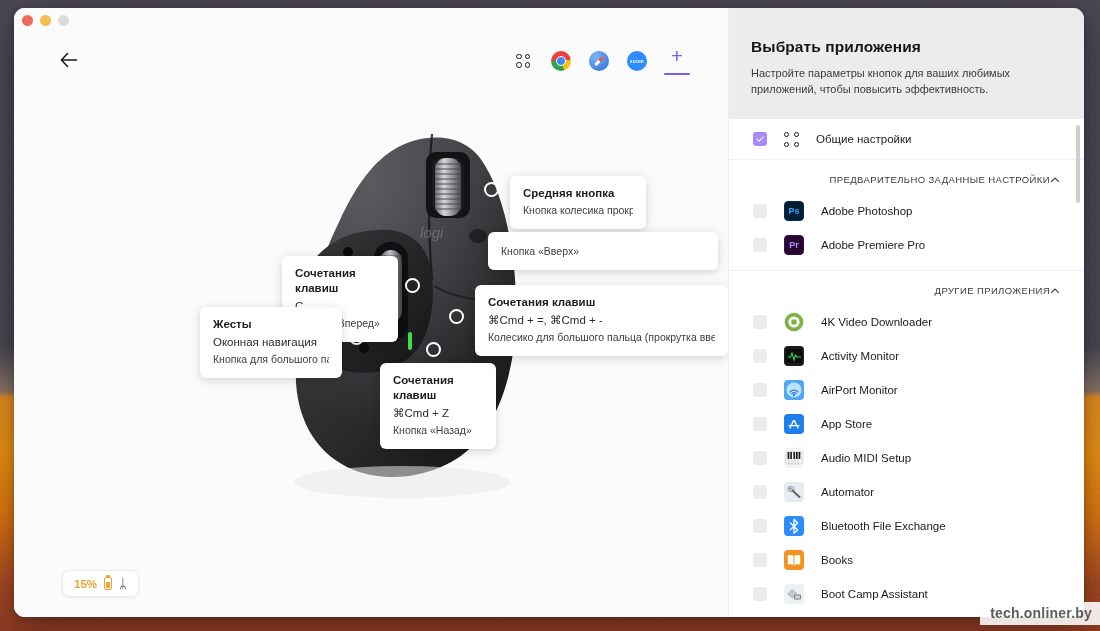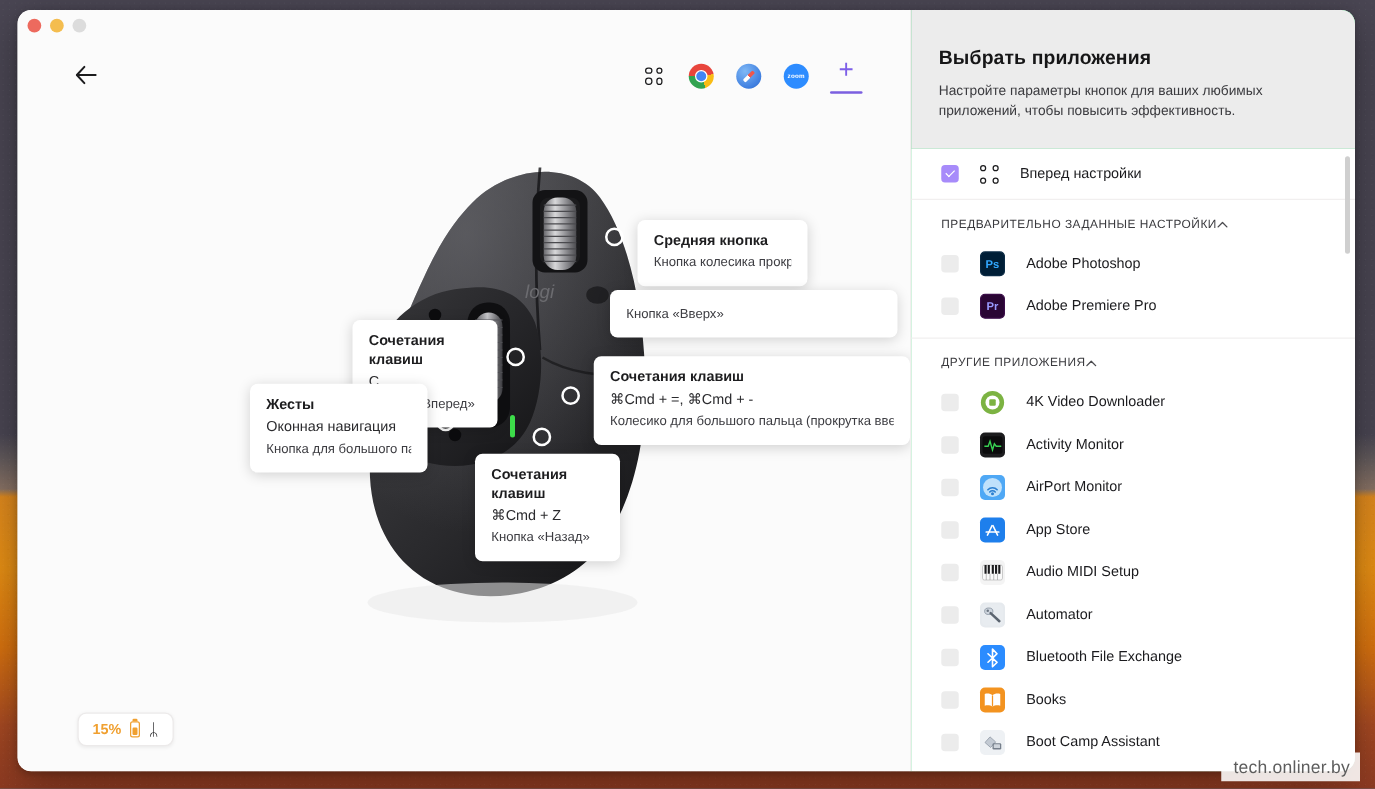--- a/index.html
+++ b/index.html
@@ -201,42 +201,42 @@
   .app-ico {
     width: 20px; height: 20px; margin-left: 17px; flex: 0 0 20px;
     border-radius: 4px; overflow:hidden;
     display:flex; align-items:center; justify-content:center;
     font-size: 9px; font-weight: bold;
   }
   .row-label {
     margin-left: 17px; font-size: 11.5px; color: #1b1b1e; white-space: nowrap;
   }
   .section-head {
-    display:flex; align-items:center; justify-content: flex-start;
+    display:flex; align-items:center; justify-content: flex-end;
     padding: 14px 24px 9px 24px;
     border-top: 1px solid #f1efef;
     cursor: pointer;
   }
   .section-head:first-child { border-top: none; }
   .section-title { font-size: 9.5px; color: #3a3a3e; letter-spacing: .4px; }
   .chev { width: 10px; height: 10px; }
 
   .grid-dots-sm { width: 15px; height: 15px; position: relative; margin-left: 17px; flex:0 0 15px;}
   .grid-dots-sm i { position:absolute; width:5px; height:5px; border:1.2px solid #1c1c1e; border-radius:50%; }
   .grid-dots-sm i:nth-child(1){left:0;top:0;} .grid-dots-sm i:nth-child(2){right:0;top:0;}
   .grid-dots-sm i:nth-child(3){left:0;bottom:0;} .grid-dots-sm i:nth-child(4){right:0;bottom:0;}
 
   #scrollbar-track { position:absolute; right:4px; top:6px; width:4px; bottom:6px; }
   #scrollbar-thumb { position:absolute; top:0; left:0; width:4px; height:78px;
     background:#cfcfcf; border-radius:2px; cursor: pointer; }
 
   #watermark {
-    position: absolute; right: 12px; bottom: 6px;
+    position: absolute; right: 0px; bottom: 6px;
     background: rgba(255,255,255,.88);
-    color: #5d5d5d; font-size: 14px; font-weight: normal;
+    color: #5d5d5d; font-size: 14px; font-weight: bold;
     padding: 3px 8px 4px 10px;
     letter-spacing: .2px;
   }
 </style>
 </head>
 <body>
 
 <div id="desktop">
   <div id="desktop-noise"></div>
 </div>
@@ -435,21 +435,21 @@
     <div id="panel-scroll">
 
       <div class="row" style="height:40px;">
         <span class="cbox checked"></span>
         <span class="grid-dots-sm">
           <i></i>
             <i></i>
             <i></i>
             <i></i>
         </span>
-        <span class="row-label">Вперед настройки</span>
+        <span class="row-label">Общие настройки</span>
       </div>
 
       <div class="section-head">
         <span class="section-title">ПРЕДВАРИТЕЛЬНО ЗАДАННЫЕ НАСТРОЙКИ</span>
         <svg class="chev" viewBox="0 0 10 10">
           <path d="M1.5 6.5 L5 3 L8.5 6.5" fill="none" stroke="#4a4a4e" stroke-width="1.1" stroke-linecap="round" stroke-linejoin="round"></path>
         </svg>
       </div>
 
       <div class="row">

